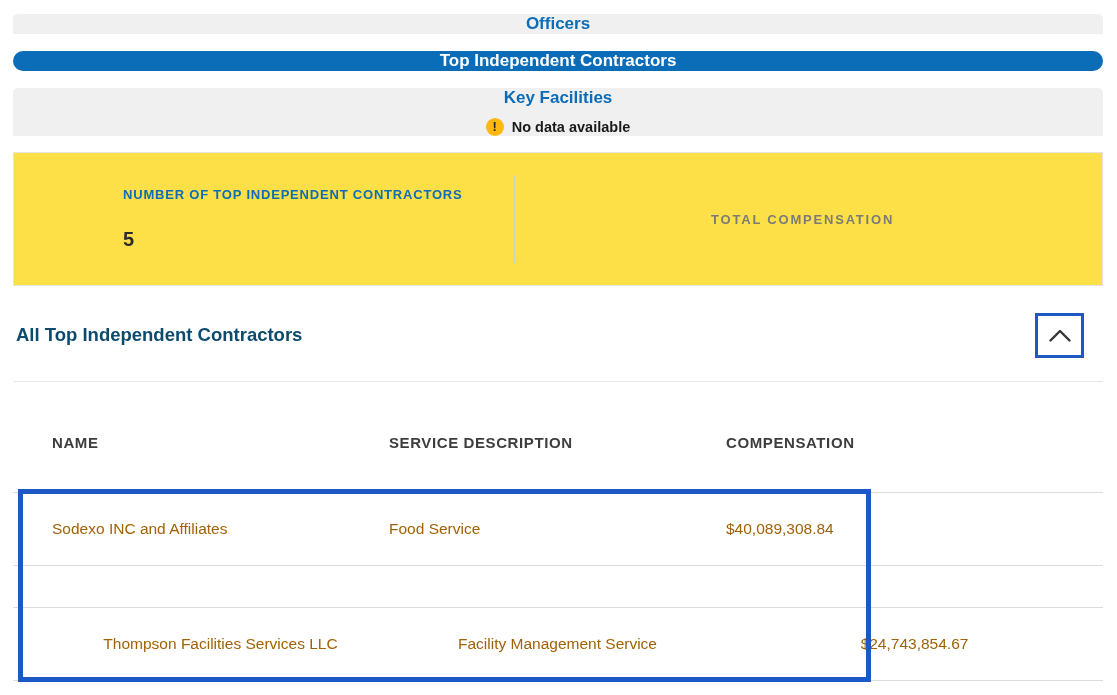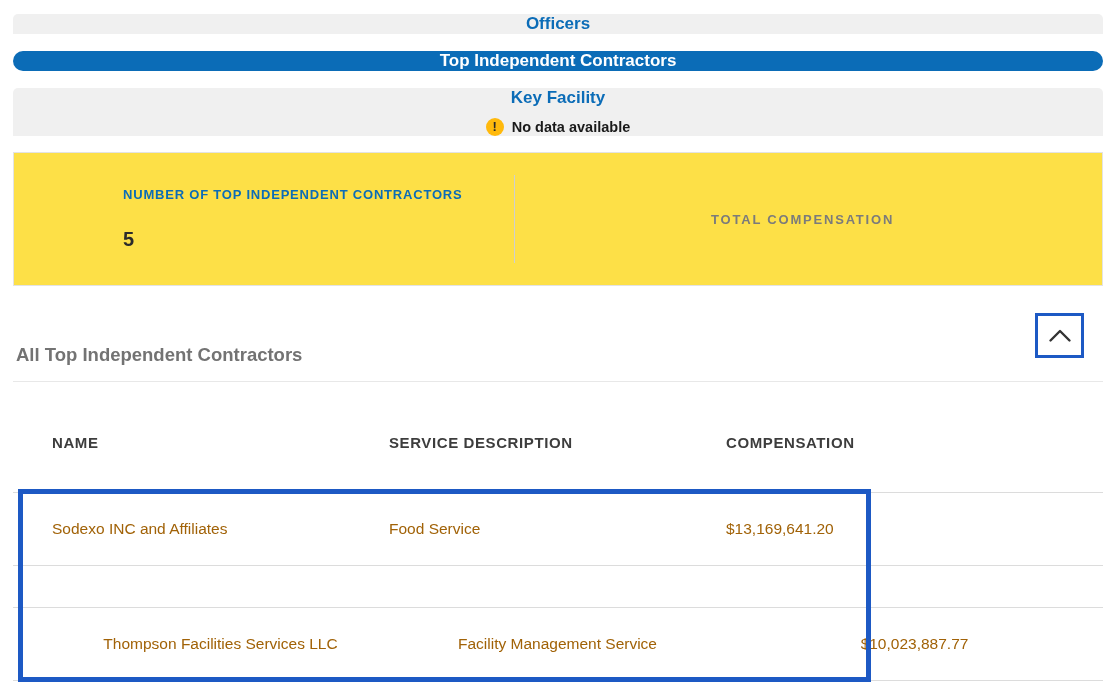--- a/index.html
+++ b/index.html
@@ -47,22 +47,22 @@
   .stat.left{padding-left:109px;}
   .stat.right{padding-left:181px;margin-left:15px;}
   .stat-label{font-size:13px;font-weight:700;letter-spacing:0.8px;}
   .stat-label.blue{color:var(--accent);}
   .stat-label.gray{color:#7b7b7b;letter-spacing:1.8px;}
   .stat-value{font-size:20px;font-weight:700;color:#2b2b2b;}
   .v-divider{width:1px;height:88px;background:#cfcfcf;flex:0 0 auto;}
 
   
   .section-title{
-    position:absolute;left:16px;top:344px;margin:0;
-    font-size:18.5px;font-weight:700;color:#737373;
+    position:absolute;left:16px;top:324px;margin:0;
+    font-size:18.5px;font-weight:700;color:#0c4a6e;
   }
   .collapse-btn{
     position:absolute;left:1035px;top:313px;width:49px;height:45px;
     background:#ffffff;border:3px solid var(--highlight);
     display:flex;align-items:center;justify-content:center;
     cursor:pointer;padding:0;
   }
   .section-divider{
     position:absolute;left:13px;top:381px;width:1090px;height:0;
     border-top:1px solid #e8e8e8;
@@ -98,21 +98,21 @@
 <div class="page">
 
   <div class="tabs-row">
     <div class="tab">
       <span class="tab-label">Officers</span>
     </div>
     <div class="tab active">
       <span class="tab-label">Top Independent Contractors</span>
     </div>
     <div class="tab">
-      <span class="tab-label">Key Facility</span>
+      <span class="tab-label">Key Facilities</span>
       <span class="tab-note">
         <span class="warn-icon">!</span>
         <span>No data available</span>
       </span>
     </div>
   </div>
 
   <div class="summary-card">
     <div class="stat left">
       <div class="stat-label blue">NUMBER OF TOP INDEPENDENT CONTRACTORS</div>
@@ -137,24 +137,24 @@
 
   <div class="table-header grid-cols">
     <div class="th">NAME</div>
     <div class="th">SERVICE DESCRIPTION</div>
     <div class="th">COMPENSATION</div>
   </div>
 
   <div class="t-row row1 grid-cols">
     <div class="td">Sodexo INC and Affiliates</div>
     <div class="td">Food Service</div>
-    <div class="td">$13,169,641.20</div>
+    <div class="td">$40,089,308.84</div>
   </div>
 
   <div class="t-row row2 grid-cols">
     <div class="td">Thompson Facilities Services LLC</div>
     <div class="td">Facility Management Service</div>
-    <div class="td">$10,023,887.77</div>
+    <div class="td">$24,743,854.67</div>
   </div>
 
   <div class="highlight-box"></div>
 
 </div>
 
 </body></html>

